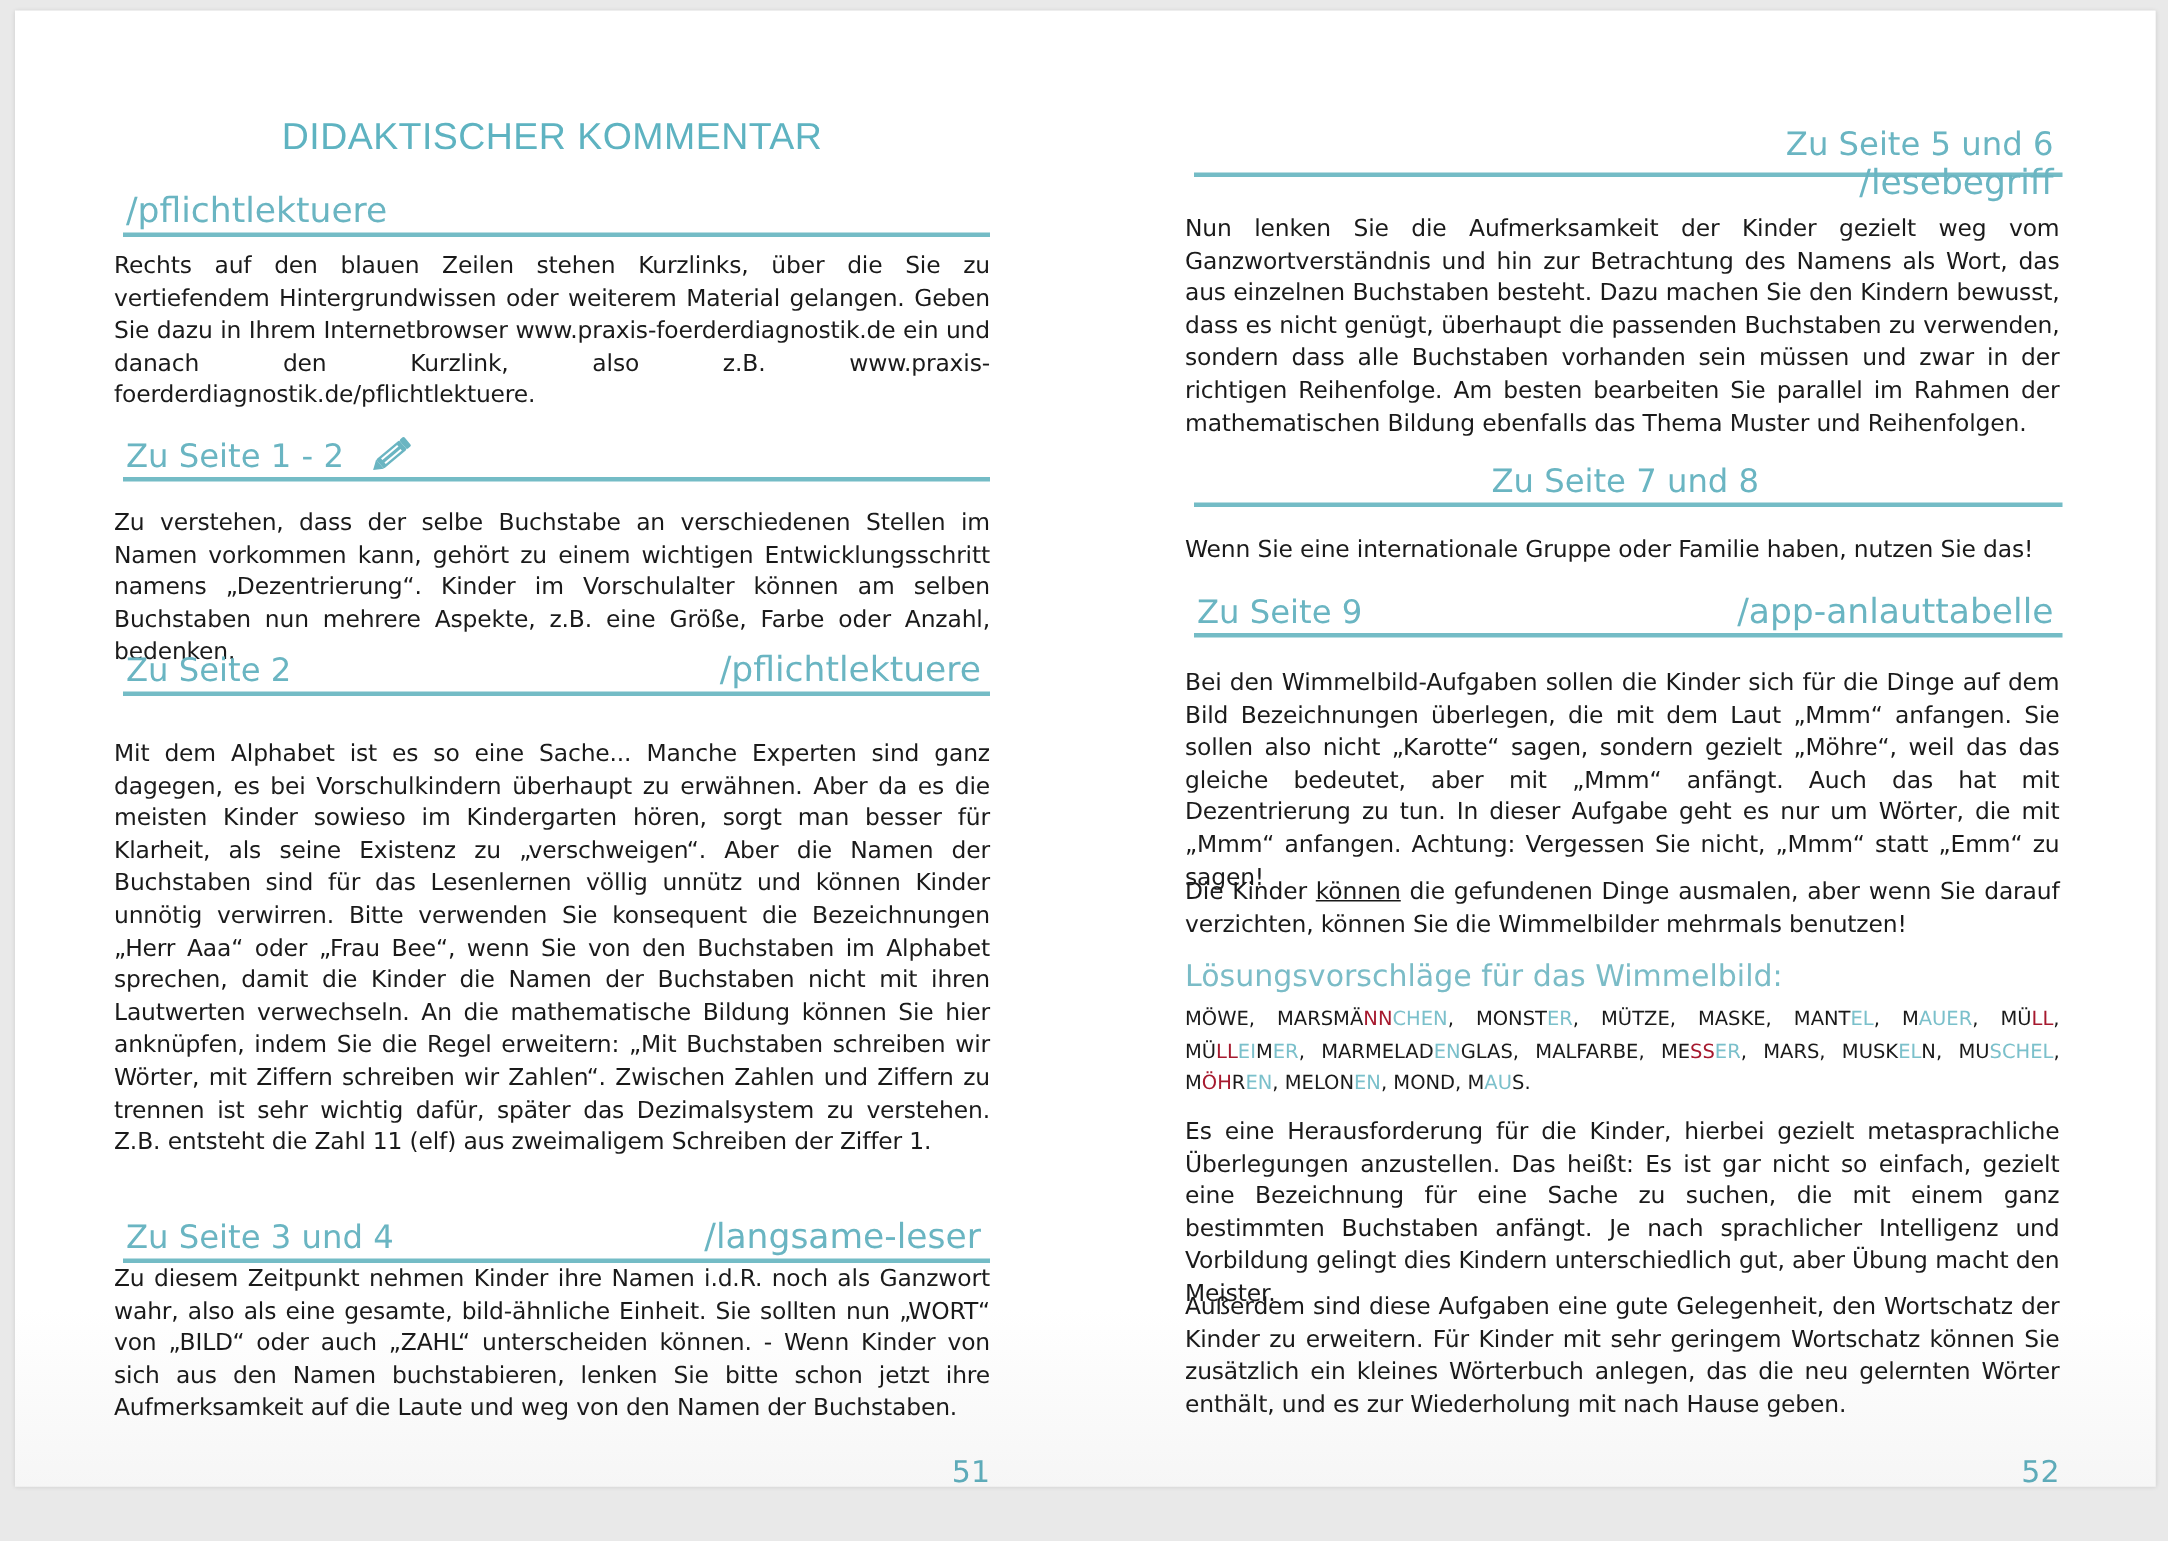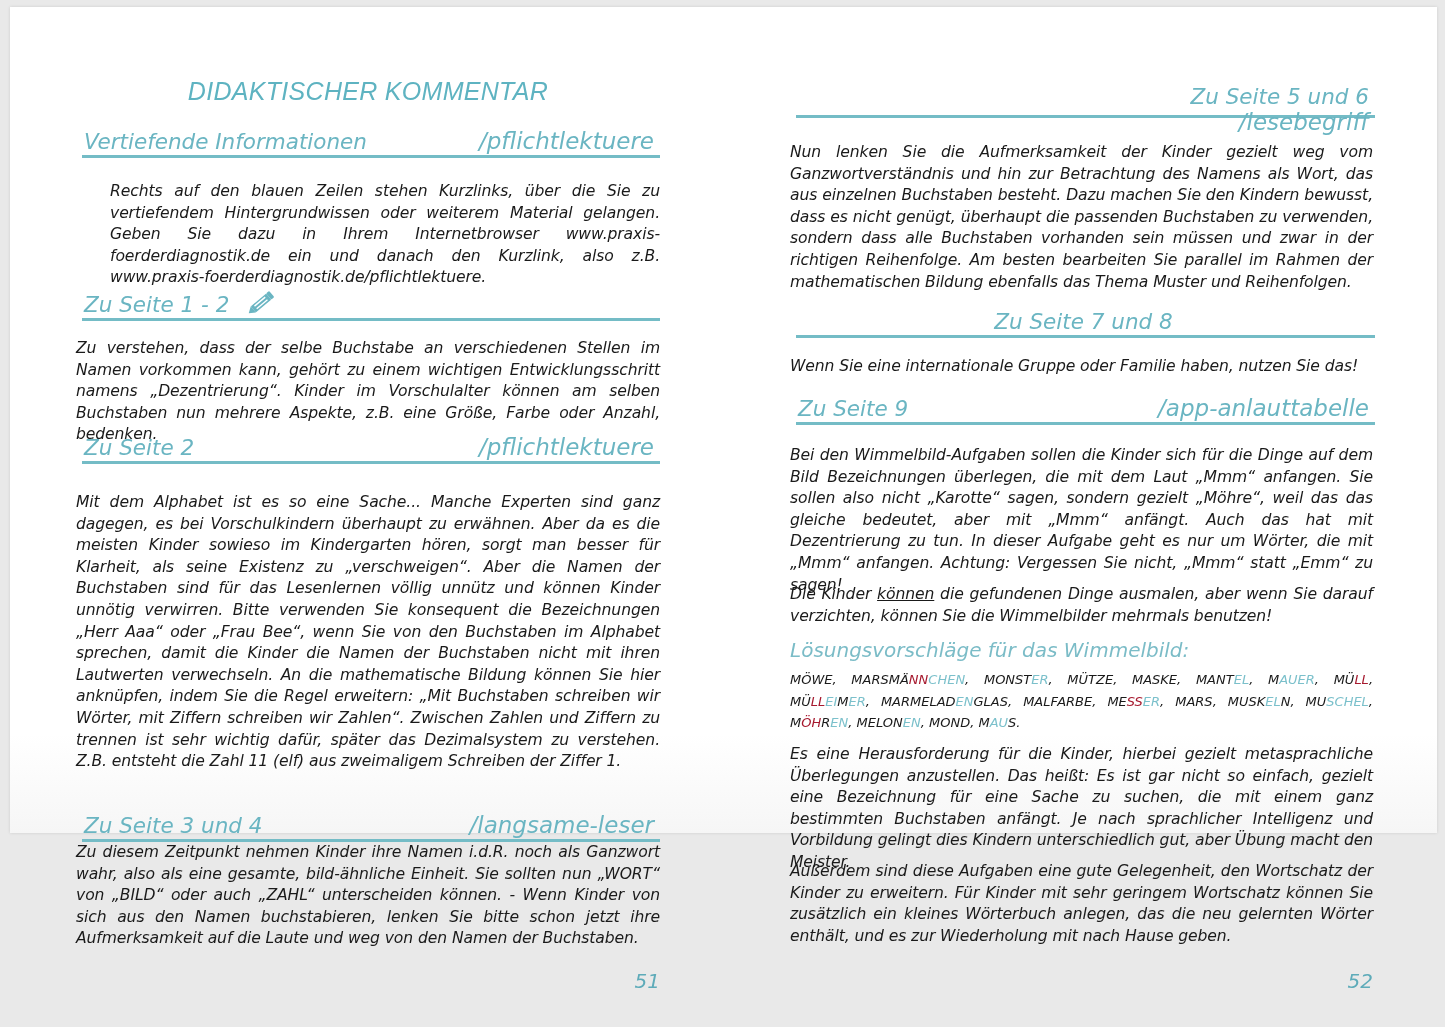--- a/index.html
+++ b/index.html
@@ -6,24 +6,23 @@
   html, body { width: 1445px; height: 1027px; overflow: hidden; }
   body {
     background: #e9e9e9;
     font-family: "DejaVu Sans", "Liberation Sans", sans-serif;
     color: #1a1a1a;
     position: relative;
   }
   .spread {
     position: absolute;
     left: 10px; top: 7px;
-    width: 1427px; height: 826px;
+    width: 1427px; height: 984px;
     background: linear-gradient(to bottom, #ffffff 0%, #ffffff 88%, #f6f6f6 100%);
     box-shadow: 0 0 3px rgba(0,0,0,0.12);
-    font-style: italic;
   }
   .page {
     position: absolute;
     top: 0;
     height: 1010px;
   }
   .page.left { left: 66px; width: 584px; }
   .page.right { left: 780px; width: 583px; }
 
   .doc-title {
@@ -82,24 +81,23 @@
 </style>
 </head>
 <body>
 
 <div class="spread">
 
   <div class="page left">
     <div class="doc-title">DIDAKTISCHER KOMMENTAR</div>
 
     <div class="sec-head" style="top:117px;">
-      <span>Vertiefende Informationen</span>
       <span class="link">/pflichtlektuere</span>
     </div>
-    <div class="para last-left" style="top:174px;margin-left:34px;">Rechts auf den blauen Zeilen stehen Kurzlinks, über die Sie zu vertiefendem Hintergrundwissen oder weiterem Material gelangen. Geben Sie dazu in Ihrem Internetbrowser www.praxis-foerderdiagnostik.de ein und danach den Kurzlink, also z.B. www.praxis-foerderdiagnostik.de/pflichtlektuere.</div>
+    <div class="para last-left" style="top:160px;">Rechts auf den blauen Zeilen stehen Kurzlinks, über die Sie zu vertiefendem Hintergrundwissen oder weiterem Material gelangen. Geben Sie dazu in Ihrem Internetbrowser www.praxis-foerderdiagnostik.de ein und danach den Kurzlink, also z.B. www.praxis-foerderdiagnostik.de/pflichtlektuere.</div>
 
     <div class="sec-head" style="top:280px; justify-content:flex-start;">
       <span>Zu Seite 1 - 2</span>
       <span class="pencil">
         <svg width="32" height="28" viewBox="0 0 32 28">
           <g transform="rotate(-40 16 14)">
             <rect x="6" y="10" width="20" height="8" rx="1" fill="#6ab5c2"></rect>
             <rect x="9" y="11.5" width="14" height="1.4" fill="#ffffff"></rect>
             <rect x="9" y="15" width="14" height="1.4" fill="#ffffff"></rect>
             <rect x="26" y="10" width="4" height="8" rx="1" fill="#6ab5c2"></rect>

